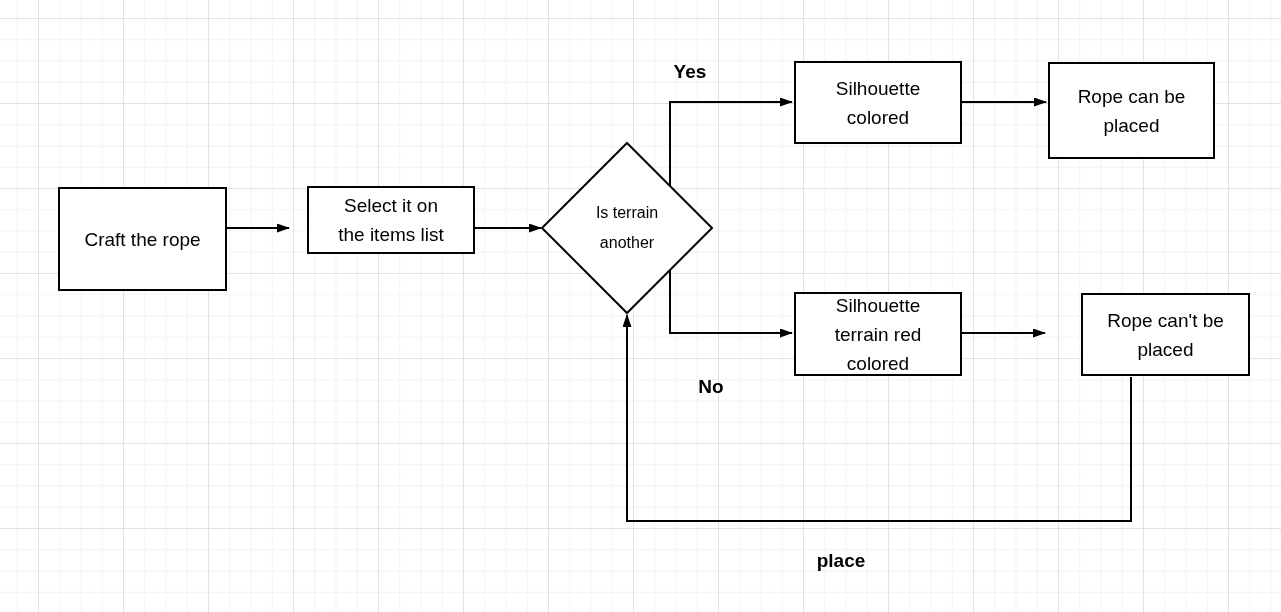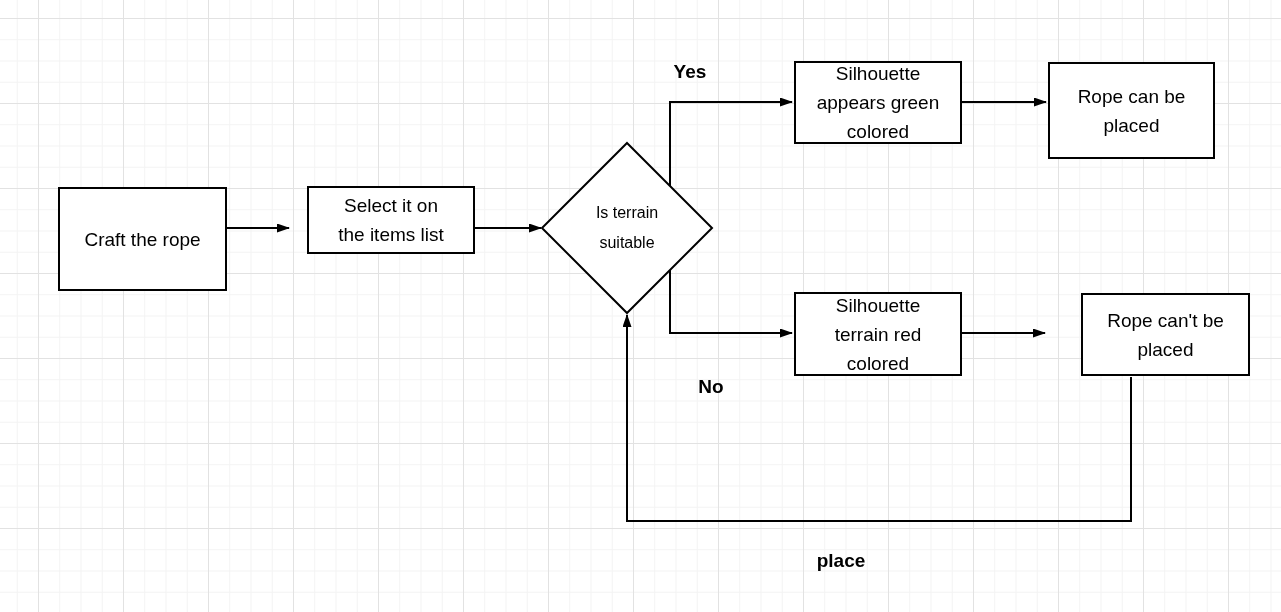--- a/index.html
+++ b/index.html
@@ -90,26 +90,25 @@
     <span>Craft the rope</span>
   </div>
 
   <div class="node" style="left:307px; top:186px; width:168px; height:68px;">
     <span>Select it on</span>
     <span>the items list</span>
   </div>
 
   <div class="diamond-label" style="left:557px; top:198px; width:140px; height:60px;">
     <span>Is terrain</span>
-    <span>suitable</span>
+    <span>another</span>
   </div>
 
   <div class="node" style="left:794px; top:61px; width:168px; height:83px;">
     <span>Silhouette</span>
-    <span>appears green</span>
     <span>colored</span>
   </div>
 
   <div class="node" style="left:1048px; top:62px; width:167px; height:97px;">
     <span>Rope can be</span>
     <span>placed</span>
   </div>
 
   <div class="node" style="left:794px; top:292px; width:168px; height:84px;">
     <span>Silhouette</span>

